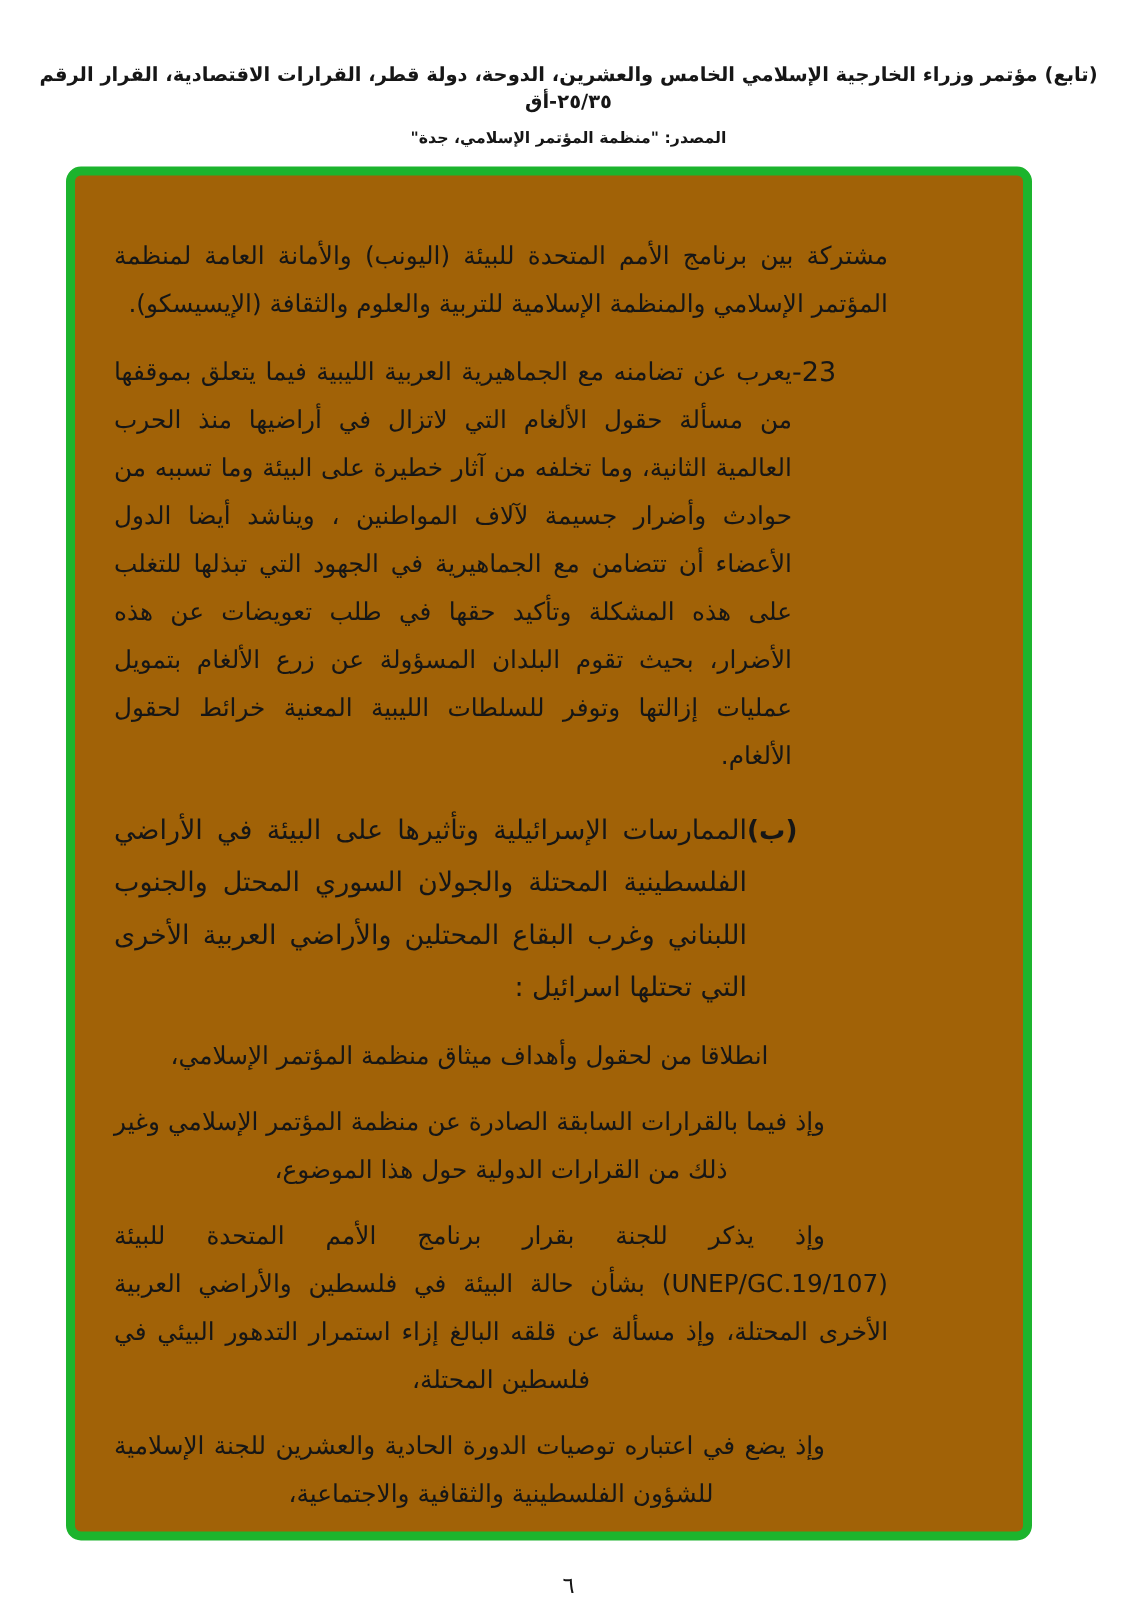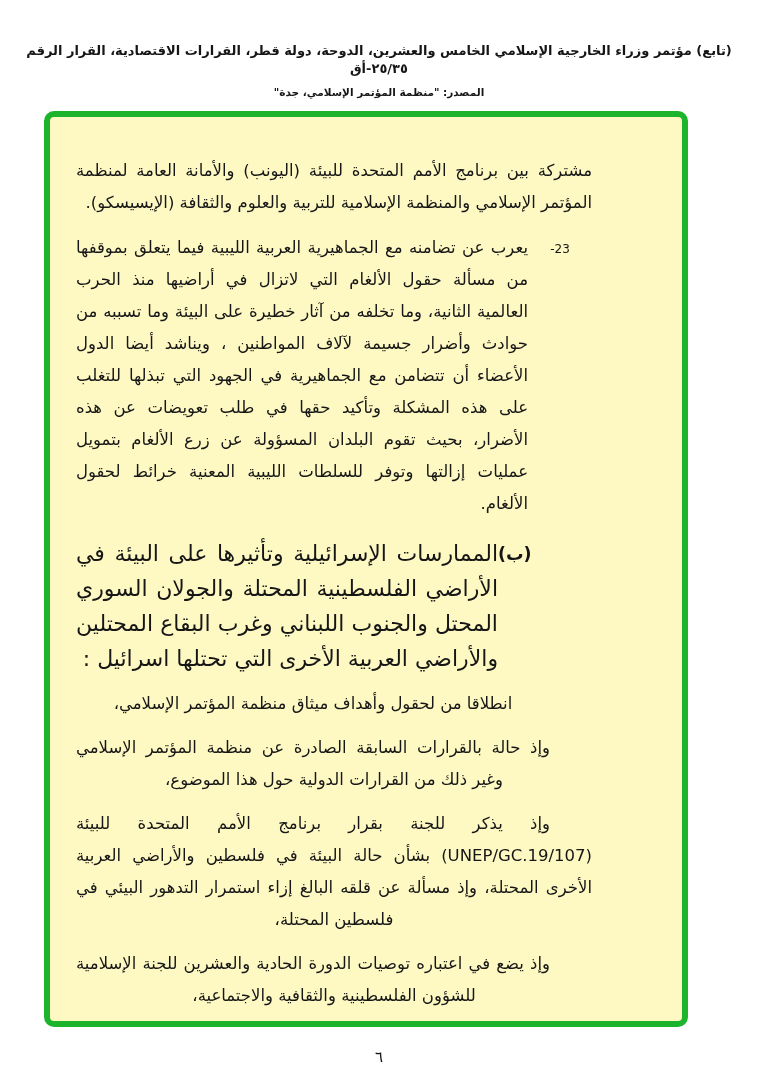--- a/index.html
+++ b/index.html
@@ -28,52 +28,52 @@
     font-size:10.5px;
     margin-top:8px;
   }
   .green-box {
     box-sizing:content-box;
     margin:13px 0 0 44px;
     width:632px;
     height:904px;
     border:6px solid #1cb42d;
     border-radius:10px;
-    background:#fef9c3;
+    background:#a16207;
   }
   .content {
     direction:rtl;
     padding:38px 90px 0 26px;
     font-size:16.5px;
     line-height:32px;
     text-align:justify;
   }
   .b { font-weight:normal; }
   .para { margin-bottom:12px; }
   .para.plain { margin-bottom:13px; }
   .para.item { margin-bottom:16px; }
   .para.section { margin-top:2px; margin-bottom:12px; }
   .with-marker { display:flex; }
   .marker { flex:0 0 64px; }
   .marker.item {
-    text-align:center;
-    font-size:12px;
+    text-align:left;
+    font-size:18px;
     padding-top:1px;
   }
   .marker.section {
     flex:0 0 94px;
     text-align:left;
     font-weight:bold;
     font-size:17.5px;
     padding-top:2px;
   }
   .ptext { flex:1 1 auto; }
   .para.section .ptext {
     font-weight:bold;
-    font-size:22px;
+    font-size:18px;
     line-height:35px;
   }
   .para.preamble {
     text-indent:42px;
     text-align:justify;
     text-align-last:center;
   }
   .page-number {
     position:absolute;
     left:0; right:0;
@@ -103,21 +103,21 @@
           <div class="ptext"><span class="b">يعرب</span><span> عن تضامنه مع الجماهيرية العربية الليبية فيما يتعلق بموقفها من مسألة حقول الألغام التي لاتزال في أراضيها منذ الحرب العالمية الثانية، وما تخلفه من آثار خطيرة على البيئة وما تسببه من حوادث وأضرار جسيمة لآلاف المواطنين ، </span><span class="b">ويناشد</span><span> أيضا الدول الأعضاء أن تتضامن مع الجماهيرية في الجهود التي تبذلها للتغلب على هذه المشكلة وتأكيد حقها في طلب تعويضات عن هذه الأضرار، بحيث تقوم البلدان المسؤولة عن زرع الألغام بتمويل عمليات إزالتها وتوفر للسلطات الليبية المعنية خرائط لحقول الألغام.</span></div>
         </div>
         <div class="para section with-marker">
           <div class="marker section">(ب)</div>
           <div class="ptext"><span class="b">الممارسات الإسرائيلية وتأثيرها على البيئة في الأراضي الفلسطينية المحتلة والجولان السوري المحتل والجنوب اللبناني وغرب البقاع المحتلين والأراضي العربية الأخرى التي تحتلها اسرائيل :</span></div>
         </div>
         <div class="para preamble">
           <div class="ptext"><span class="b">انطلاقا</span><span> من لحقول وأهداف ميثاق منظمة المؤتمر الإسلامي،</span></div>
         </div>
         <div class="para preamble">
-          <div class="ptext"><span class="b">وإذ حالة</span><span> بالقرارات السابقة الصادرة عن منظمة المؤتمر الإسلامي وغير ذلك من القرارات الدولية حول هذا الموضوع،</span></div>
+          <div class="ptext"><span class="b">وإذ فيما</span><span> بالقرارات السابقة الصادرة عن منظمة المؤتمر الإسلامي وغير ذلك من القرارات الدولية حول هذا الموضوع،</span></div>
         </div>
         <div class="para preamble">
           <div class="ptext"><span class="b">وإذ يذكر للجنة</span><span> بقرار برنامج الأمم المتحدة للبيئة (UNEP/GC.19/107) بشأن حالة البيئة في فلسطين والأراضي العربية الأخرى المحتلة، </span><span class="b">وإذ مسألة</span><span> عن قلقه البالغ إزاء استمرار التدهور البيئي في فلسطين المحتلة،</span></div>
         </div>
         <div class="para preamble">
           <div class="ptext"><span class="b">وإذ يضع</span><span> في اعتباره توصيات الدورة الحادية والعشرين للجنة الإسلامية للشؤون الفلسطينية والثقافية والاجتماعية،</span></div>
         </div>
       </div>
   </div>
 

